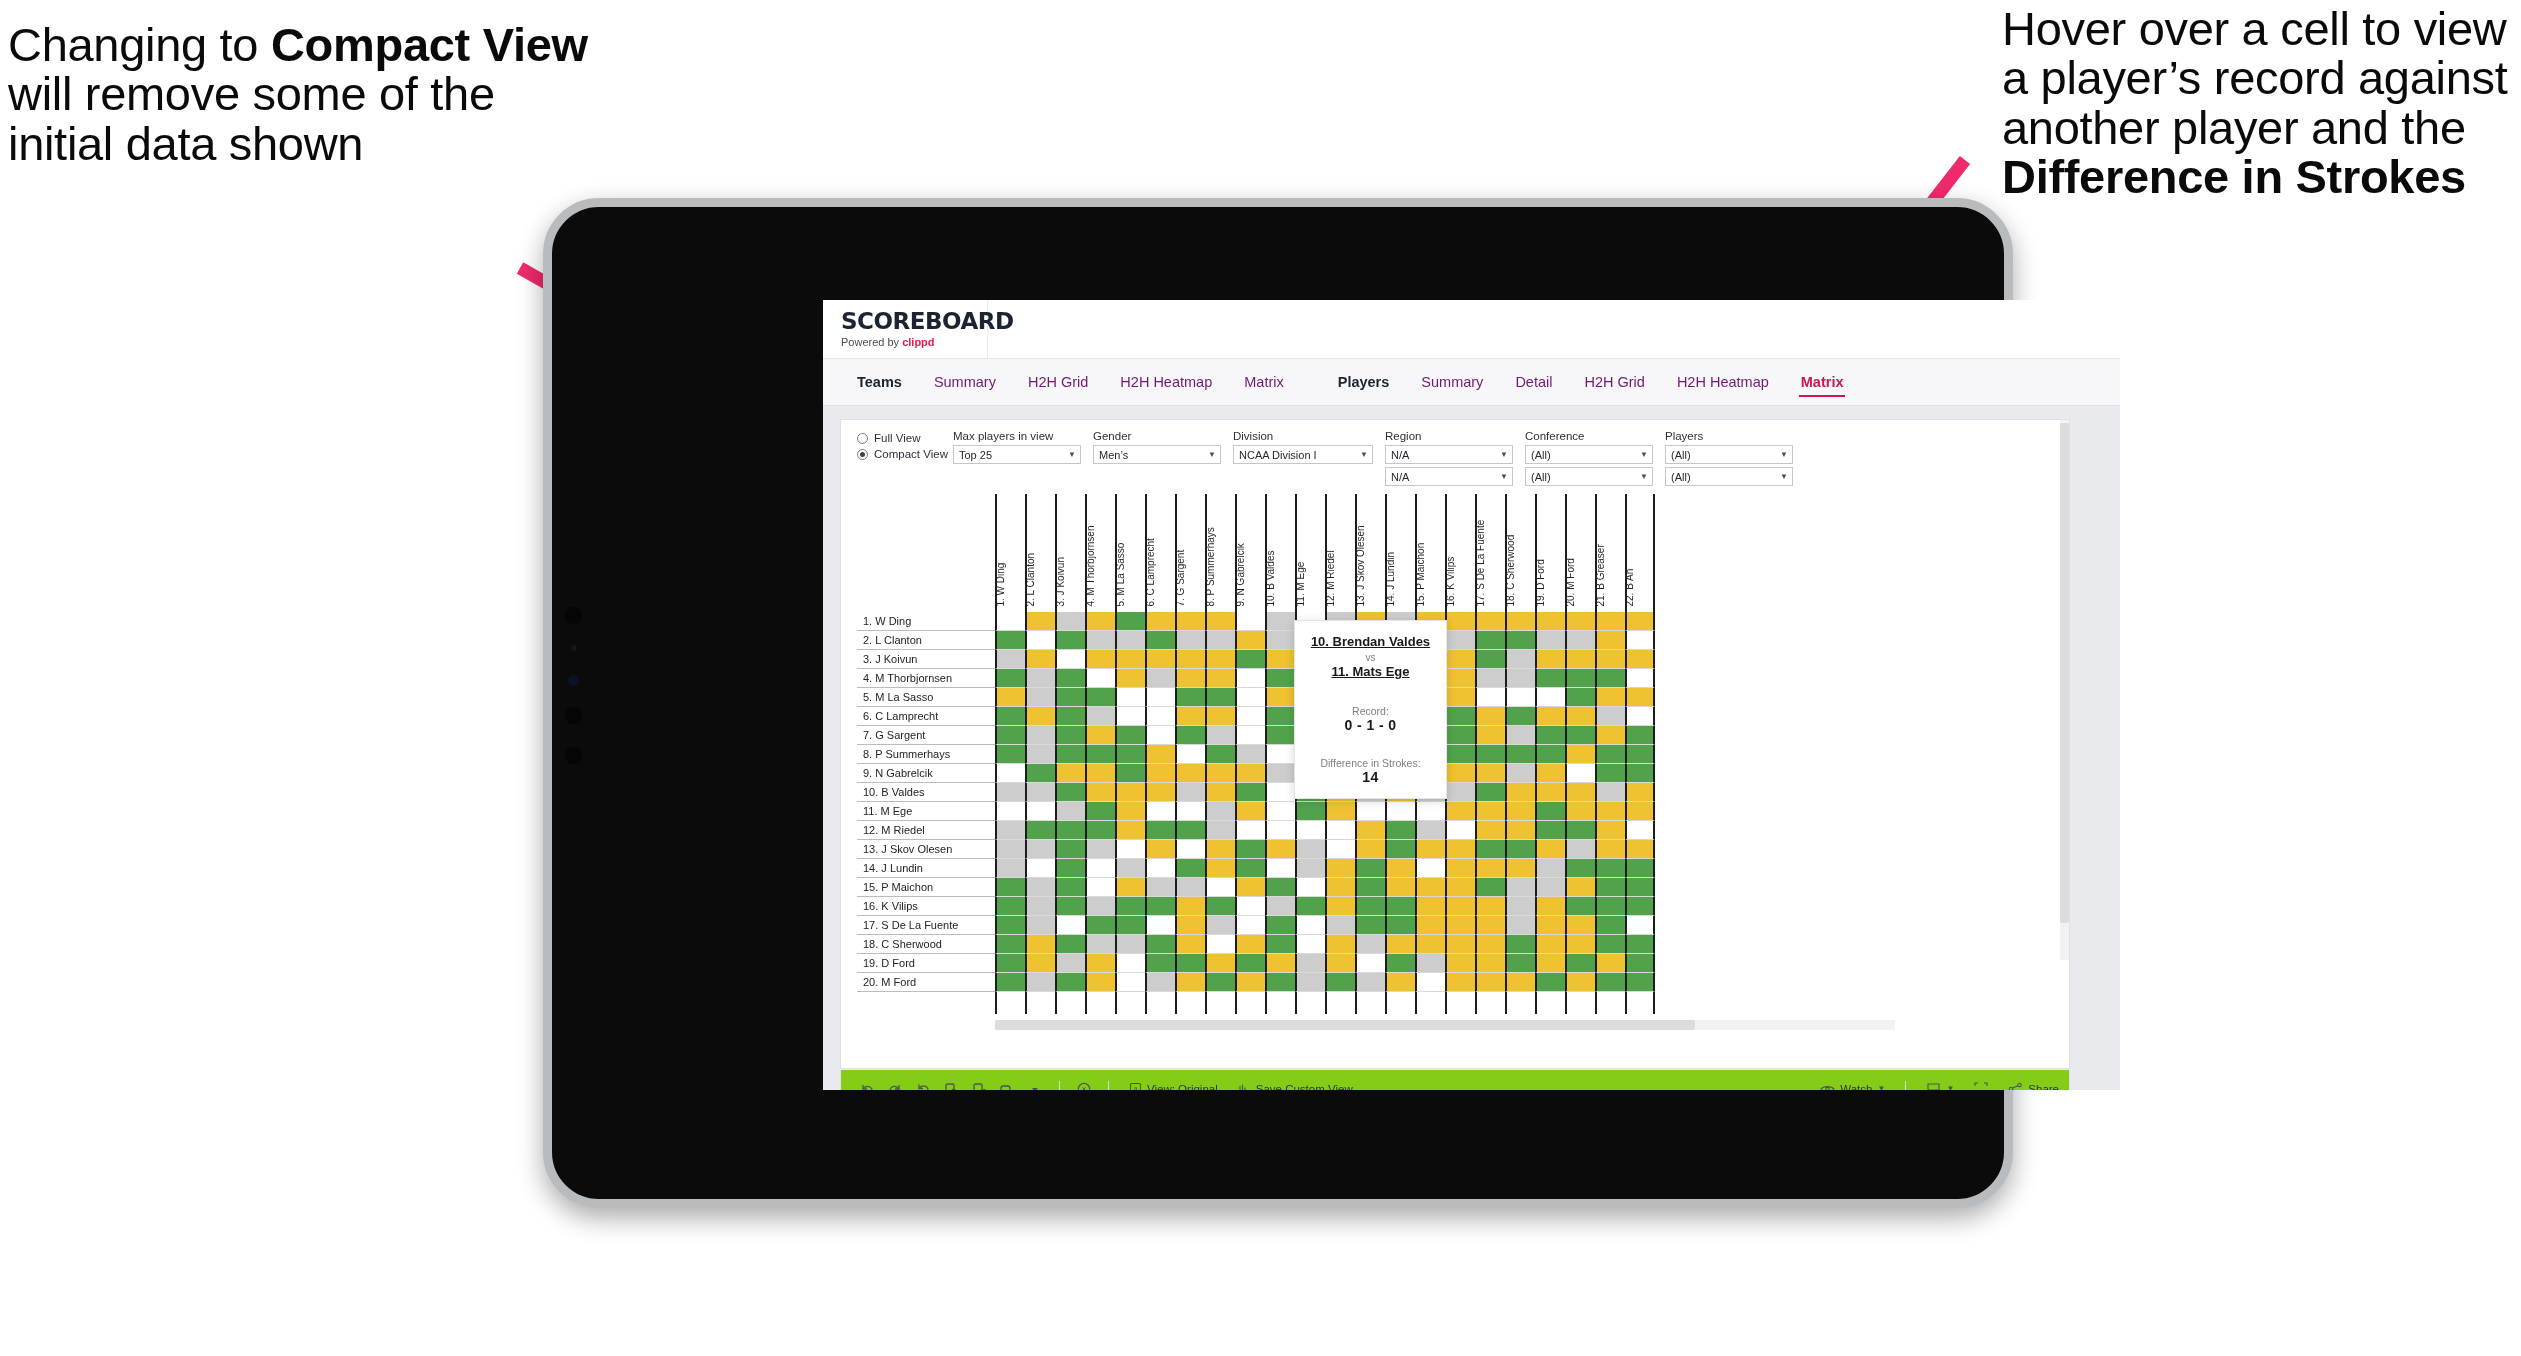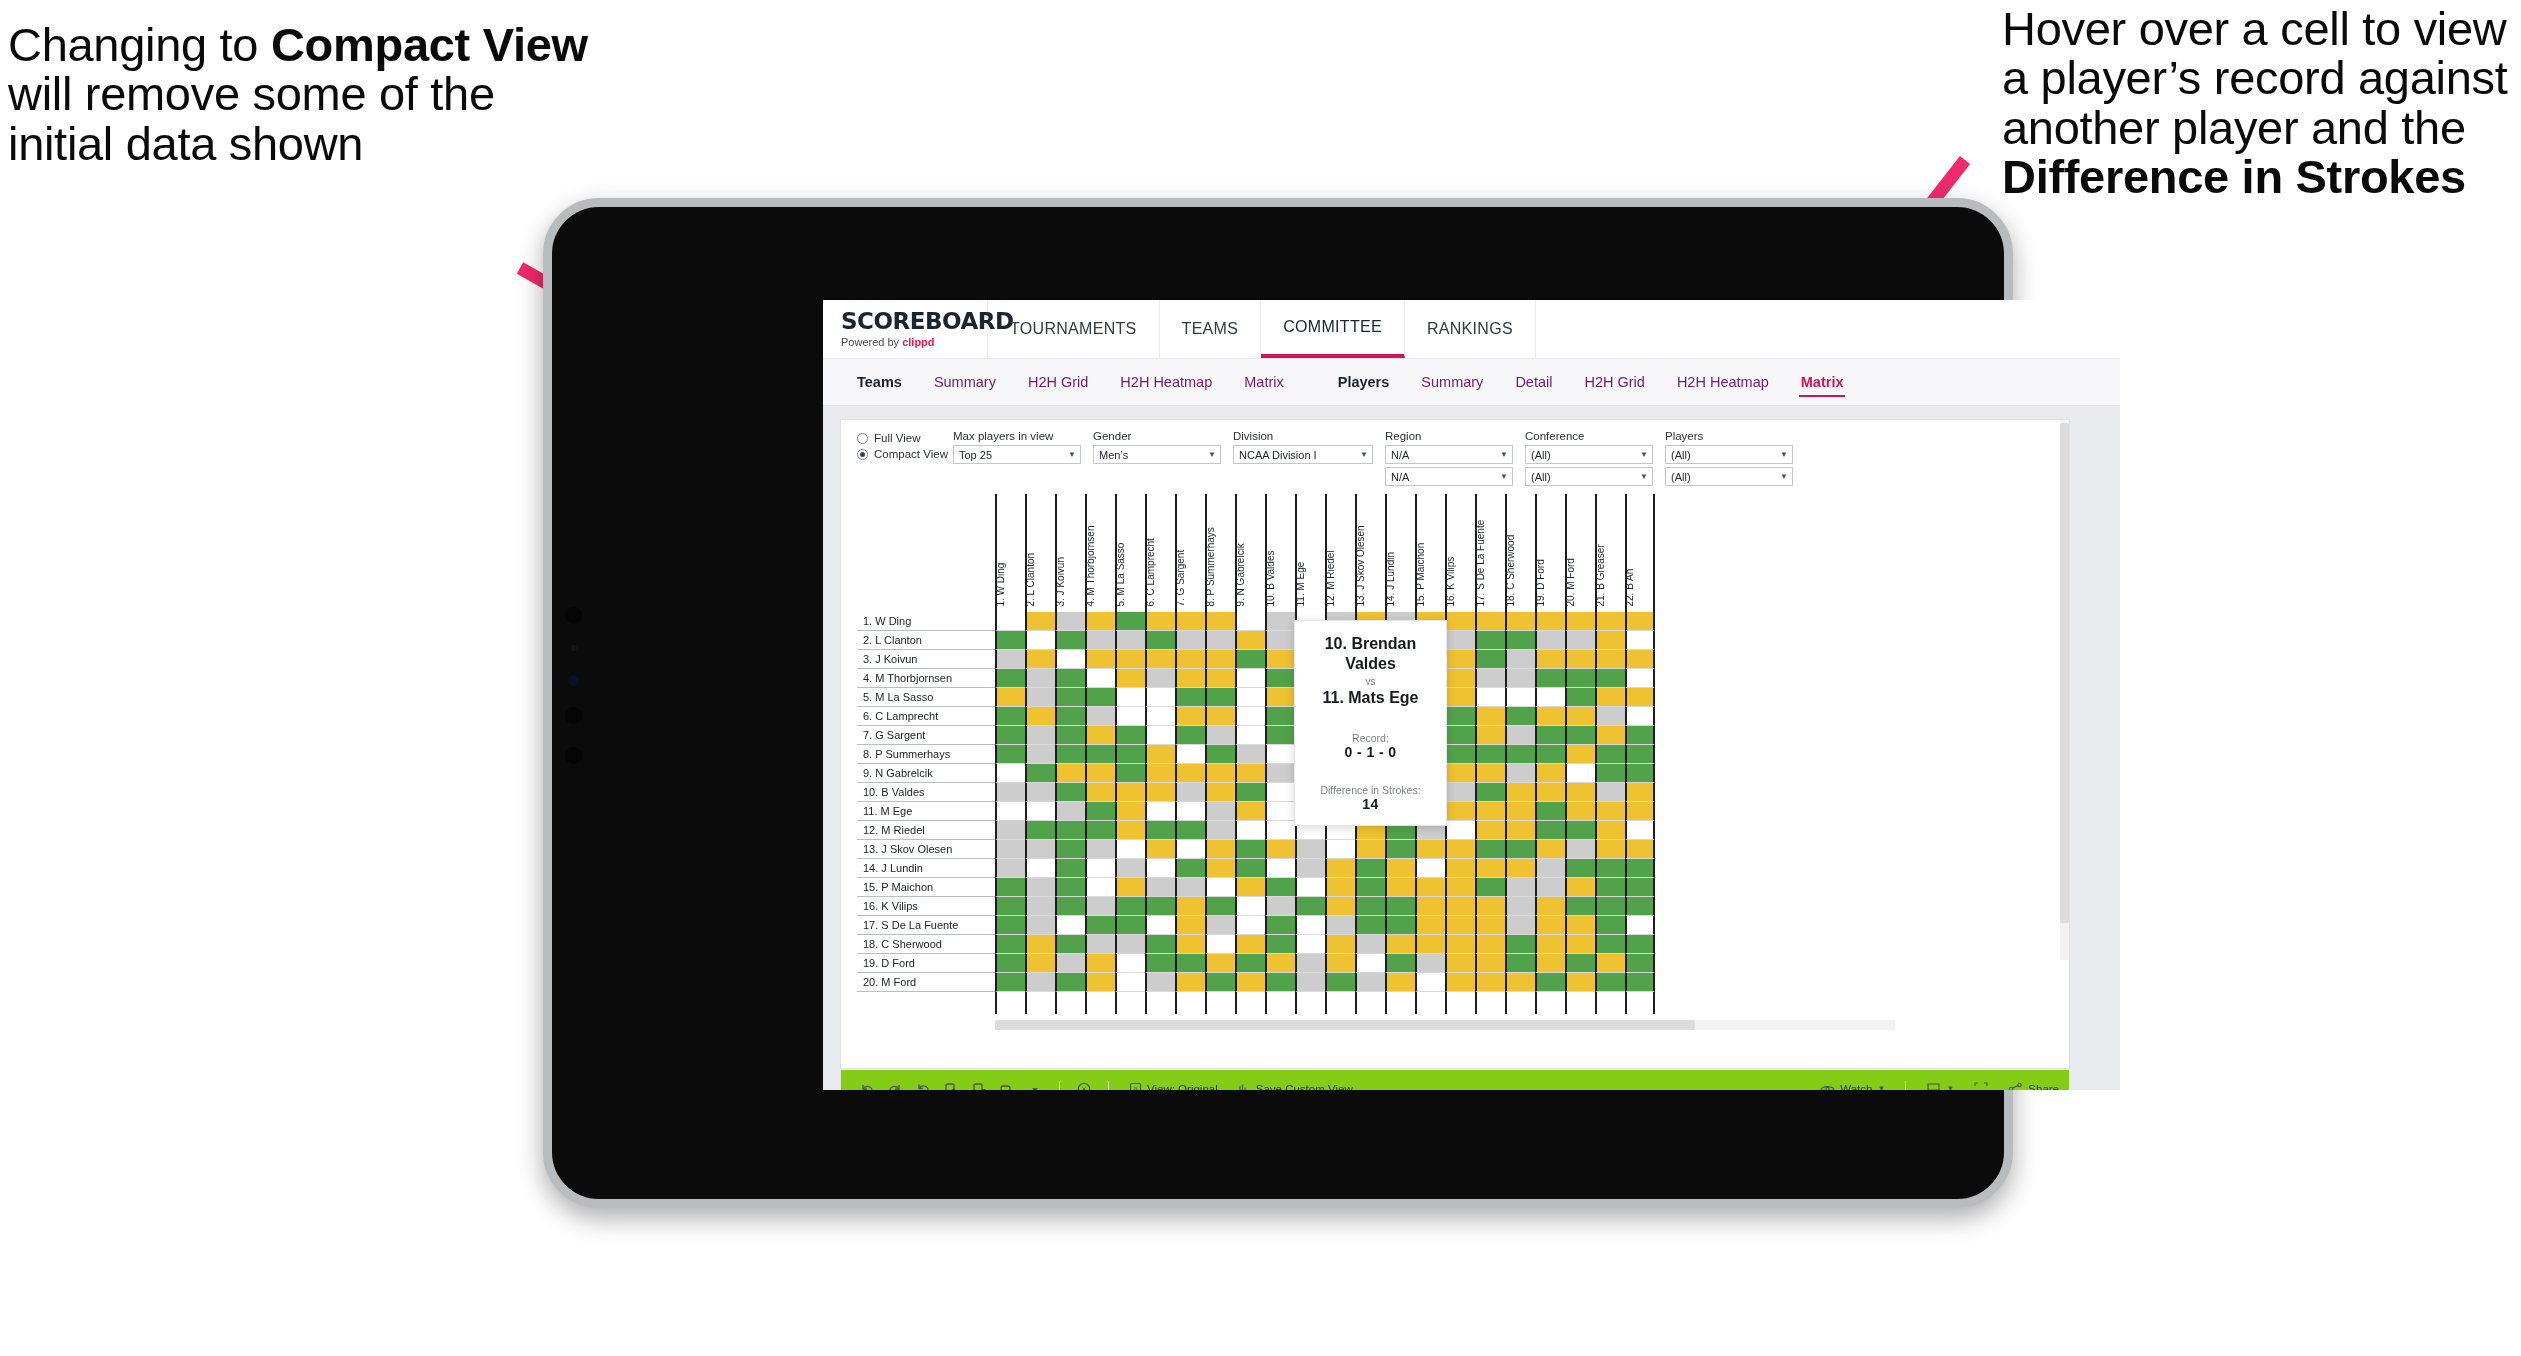--- a/index.html
+++ b/index.html
@@ -182,21 +182,21 @@
   }
   .vscroll .vthumb{position:absolute;top:3px;width:9px;height:500px;background:#dcdcde;border-radius:2px;}
 
   
   .tooltip{
     position:absolute;left:453px;top:200px;width:153px;
     background:#fff;border:1px solid #e6e6e8;
     box-shadow:0 2px 9px rgba(0,0,0,.16);
     text-align:center;padding:13px 8px 13px;box-sizing:border-box;z-index:30;
   }
-  .tt-name{font-size:16px;font-weight:bold;color:#16191d;line-height:1.25;}
+  .tt-name{font-size:13px;font-weight:bold;color:#16191d;line-height:1.25;text-decoration:underline;}
   .tt-vs{font-size:10px;color:#7b7f85;margin:2px 0 1px;}
   .tt-lab{font-size:10.5px;color:#7b7f85;margin-top:24px;}
   .tt-val{font-size:14px;font-weight:bold;color:#16191d;letter-spacing:.4px;}
 
   
   .toolbar{
     position:absolute;left:17px;top:770px;width:1230px;height:38px;
     background:#84cc16;border:1px solid #e1e1e5;border-top:none;box-sizing:border-box;
     display:flex;align-items:center;padding-left:12px;gap:0;
   }
@@ -236,26 +236,20 @@
   <div class="sd4"></div>
   <div class="sd5"></div>
 </div>
 
 <div class="viewport">
 
   <div class="topnav">
     <div class="brand">
       <div class="brand-title">SCOREBOARD</div>
       <div class="brand-sub"><span>Powered by </span><i>clippd</i></div>
-    </div>
-    <div class="topnav-items">
-      <div class="topnav-item">TOURNAMENTS</div>
-      <div class="topnav-item">TEAMS</div>
-      <div class="topnav-item active">COMMITTEE</div>
-      <div class="topnav-item">RANKINGS</div>
     </div>
   </div>
 
   <div class="subnav">
     <div class="subgroup">
       <div class="subitem bold">Teams</div>
       <div class="subitem">Summary</div>
       <div class="subitem">H2H Grid</div>
       <div class="subitem">H2H Heatmap</div>
       <div class="subitem">Matrix</div>

